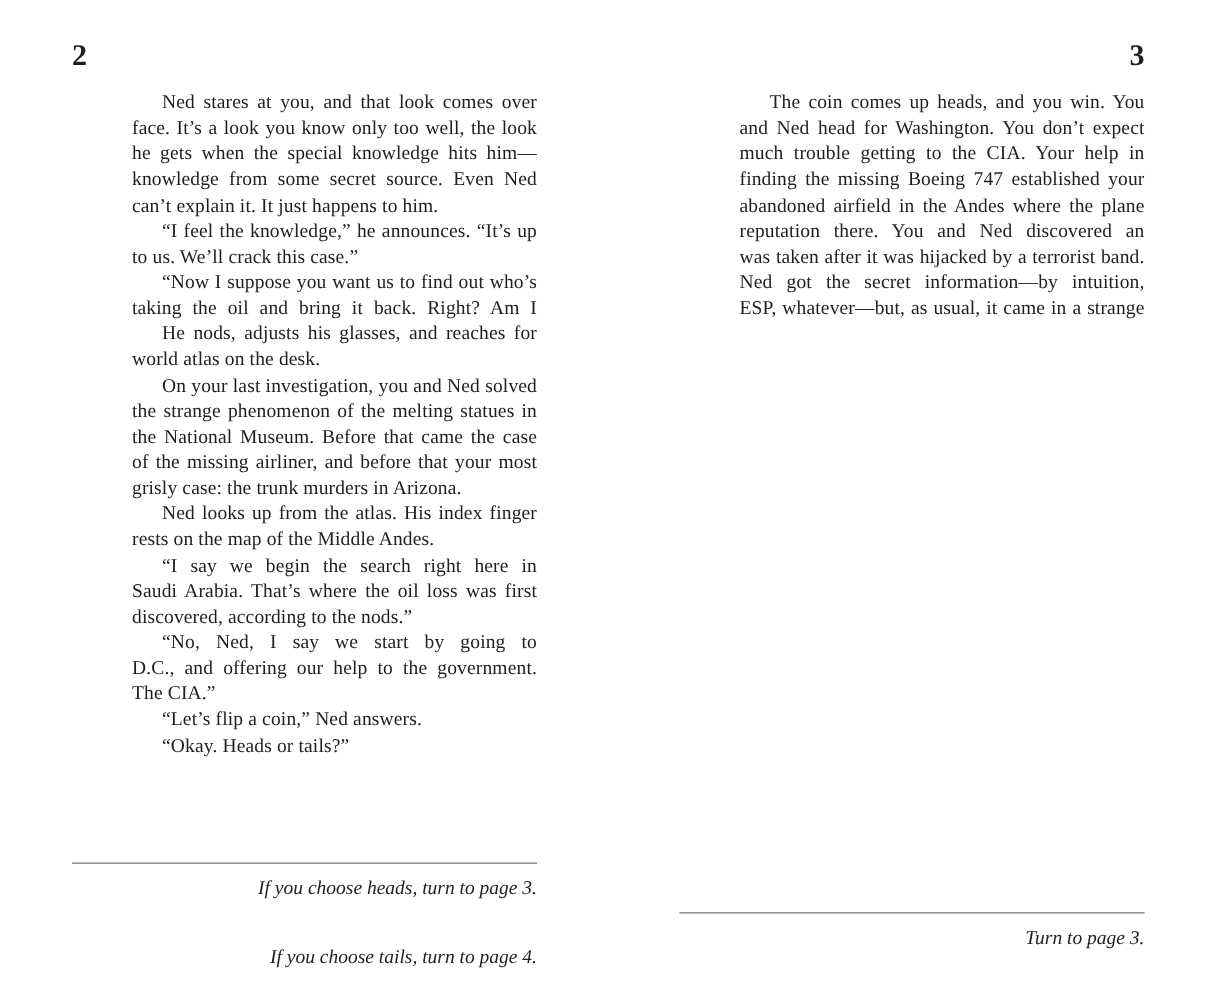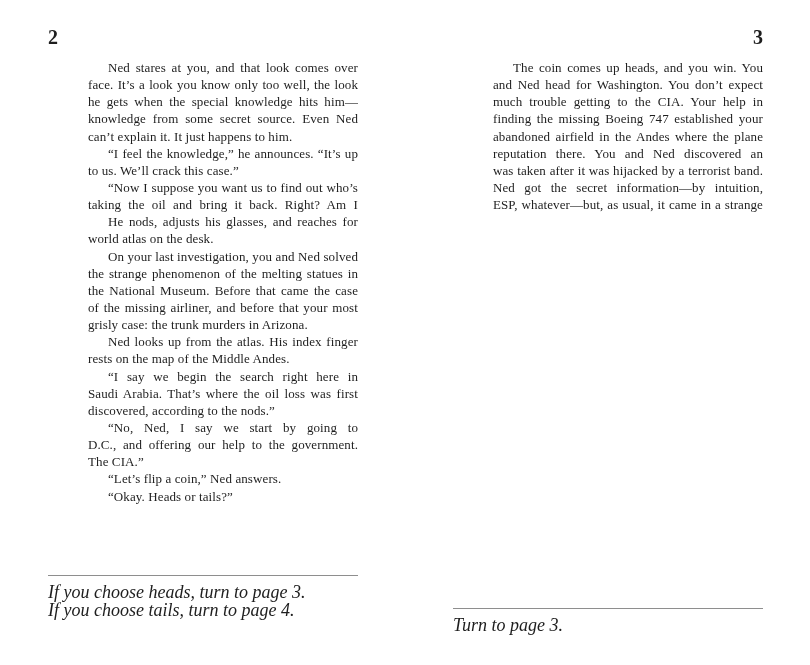--- a/index.html
+++ b/index.html
@@ -42,25 +42,25 @@
   }
   .line.first{padding-left:20px;}
   .line.last{text-align-last:left;}
   .footer{position:absolute;left:0;width:310px;}
   .page.left  .footer{top:575px;}
   .page.right .footer{top:608px;}
   .rule{border-top:1.5px solid var(--rule-color);width:100%;height:0;}
   .choices{margin-top:8px;}
   .choice{
     font-style:italic;
-    text-align:left;
-    font-size:18px;
+    text-align:right;
+    font-size:13px;
     line-height:16px;
   }
-  .choice + .choice{margin-top:2px;font-style:italic;}
+  .choice + .choice{margin-top:30px;font-style:italic;}
 </style>
 </head>
 <body>
 
 <div class="spread">
 
   <section class="page left">
     <div class="pnum">2</div>
     <div class="body">
         <div class="line first">Ned stares at you, and that look comes over his</div>

